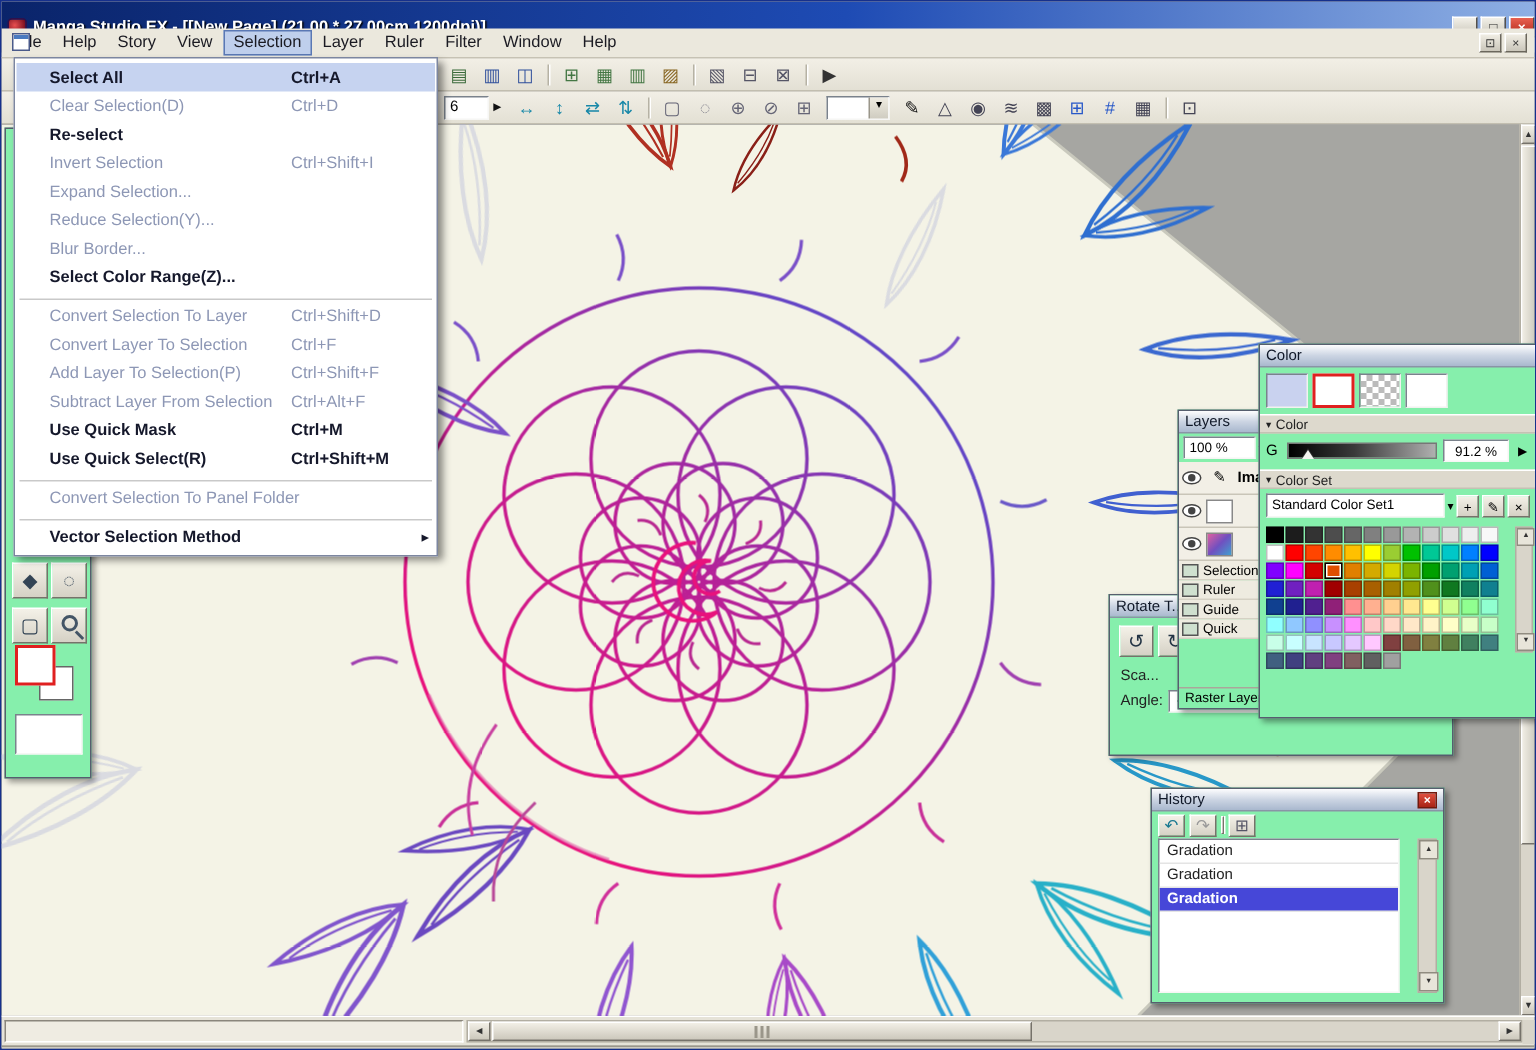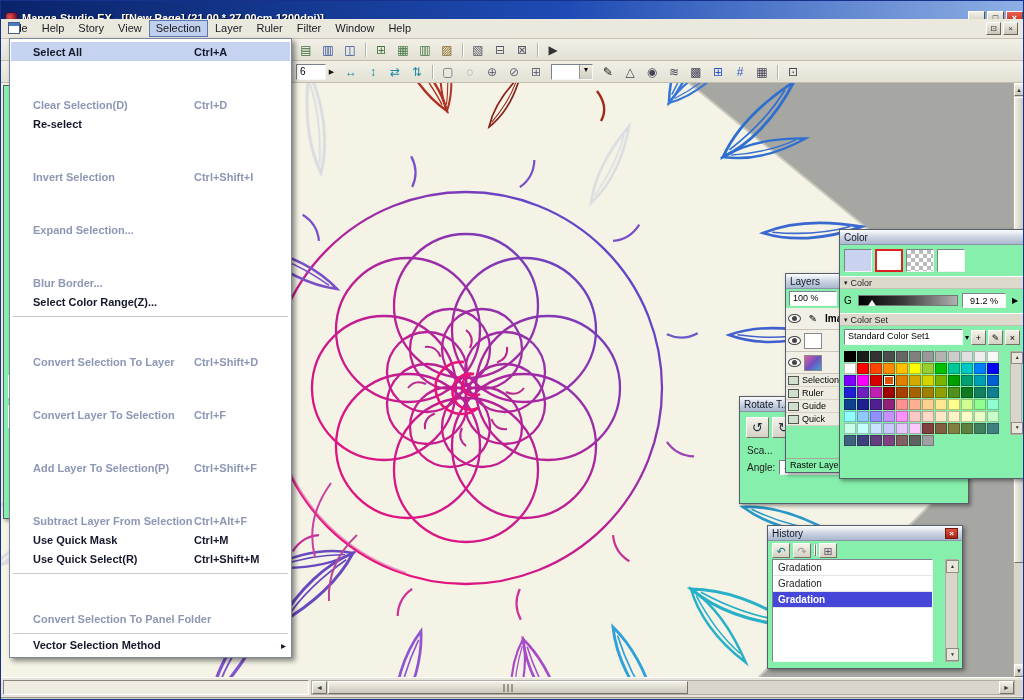--- a/index.html
+++ b/index.html
@@ -68,21 +68,21 @@
   .corner{position:absolute;right:0;top:2px;width:10px;height:16px;background:#d9d5ca;}
   .framebottom{position:absolute;left:0;top:696px;width:1024px;height:4px;background:#cfccc0;border-top:1px solid #9a968a;}
   
   .menu-panel{position:absolute;left:8px;top:37px;width:283px;background:#fff;
     border:1px solid #7c86a0;box-shadow:3px 3px 5px rgba(0,0,0,.45);padding:3px 1px;z-index:40;}
   .mi{display:flex;height:19px;align-items:center;padding:0 4px 0 22px;font-weight:bold;color:#15182b;}
   .mi .milabel{flex:1;white-space:nowrap;}
   .mi .mishort{width:82px;white-space:nowrap;}
   .mi .miarrow{width:10px;text-align:right;}
   .mi .miarrow.show::after{content:"▸";font-size:10px;}
-  .mi.dis{font-weight:bold;color:#8d97b5;margin-top:34px;}
+  .mi.dis{font-weight:normal;color:#8d97b5;}
   .mi.hl{background:#c6d3f0;}
   .mi.sep{height:7px;padding:0 2px;}
   .mi.sep::after{content:"";flex:1;height:1px;background:#c9c9c9;margin-top:3px;}
   
   .palette{position:absolute;background:#86efac;border:1px solid #565e6e;
     box-shadow:2px 2px 4px rgba(0,0,0,.4);}
   .ptitle{height:15px;background:linear-gradient(180deg,#fdfdfe,#ccd5e3 50%,#a9b8ce);
     border-bottom:1px solid #8a94a6;display:flex;align-items:center;padding:0 4px;
     font-size:10px;color:#101828;}
   .pclose{margin-left:auto;width:13px;height:11px;background:linear-gradient(180deg,#e05040,#a82416);
@@ -426,20 +426,25 @@
         <span class="mishort"></span>
         <span class="miarrow"></span>
       </div>
       <div class="mi dis">
         <span class="milabel">Invert Selection</span>
         <span class="mishort">Ctrl+Shift+I</span>
         <span class="miarrow"></span>
       </div>
       <div class="mi dis">
         <span class="milabel">Expand Selection...</span>
+        <span class="mishort"></span>
+        <span class="miarrow"></span>
+      </div>
+      <div class="mi dis">
+        <span class="milabel">Reduce Selection(Y)...</span>
         <span class="mishort"></span>
         <span class="miarrow"></span>
       </div>
       <div class="mi dis">
         <span class="milabel">Blur Border...</span>
         <span class="mishort"></span>
         <span class="miarrow"></span>
       </div>
       <div class="mi">
         <span class="milabel">Select Color Range(Z)...</span>

